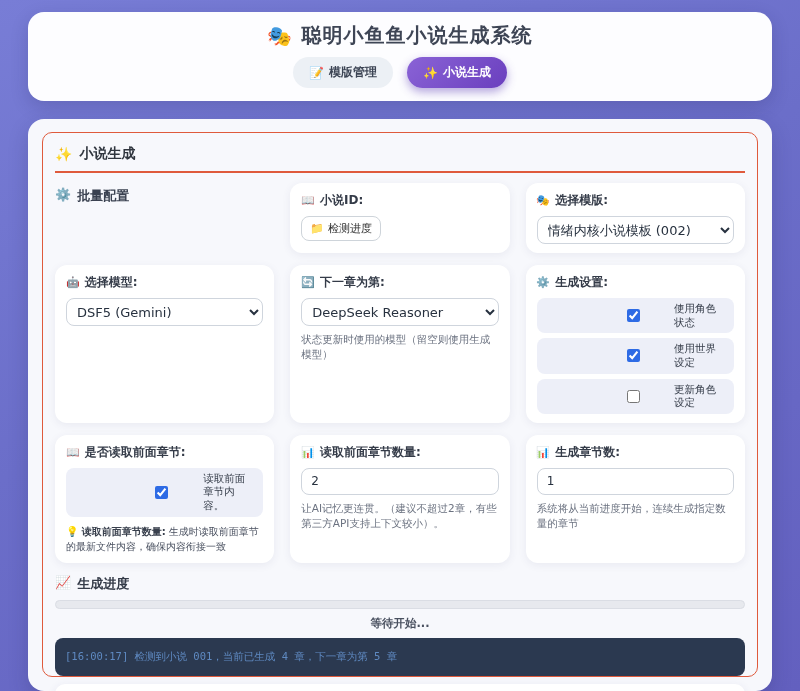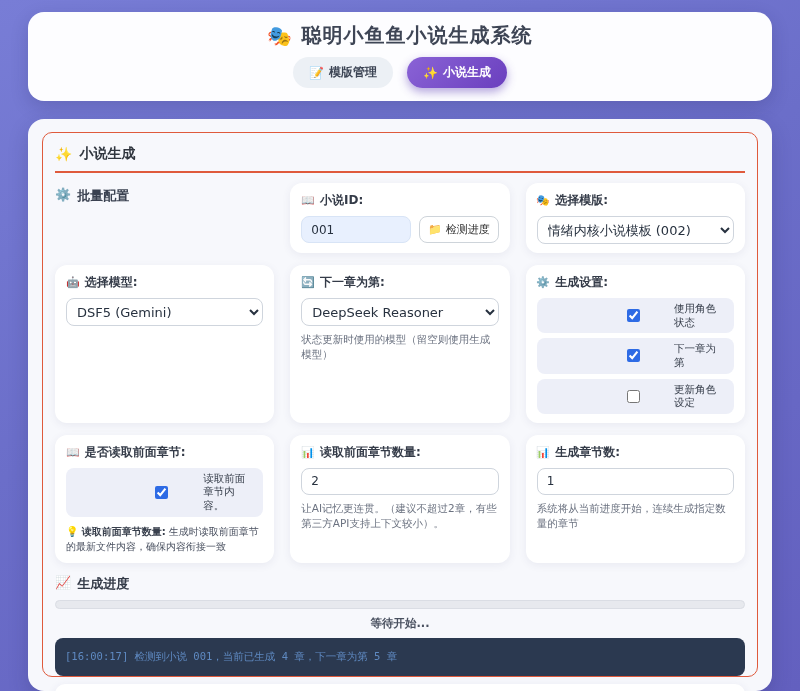--- a/index.html
+++ b/index.html
@@ -151,21 +151,20 @@
           <span>⚙️</span>
           <span>批量配置</span>
         </div>
 
         <div class="panel">
           <div class="field-label">
             <span class="fl-icon">📖</span>
             <span>小说ID:</span>
           </div>
           <div class="id-row">
-            <input class="text autofill" type="text" value="001" style="">
             <button class="small-btn">
               <span>📁</span>
               <span>检测进度</span>
             </button>
           </div>
         </div>
 
         <div class="panel">
           <div class="field-label">
             <span class="fl-icon">🎭</span>
@@ -201,21 +200,21 @@
           <div class="field-label">
             <span class="fl-icon">⚙️</span>
             <span>生成设置:</span>
           </div>
           <div class="check-row">
             <input type="checkbox" checked="" style="">
             <span class="check-label">使用角色状态</span>
           </div>
           <div class="check-row">
             <input type="checkbox" checked="" style="">
-            <span class="check-label">下一章为第</span>
+            <span class="check-label">使用世界设定</span>
           </div>
           <div class="check-row">
             <input type="checkbox" style="">
             <span class="check-label">更新角色设定</span>
           </div>
         </div>
 
         <div class="panel read-prev">
           <div class="field-label">
             <span class="fl-icon">📖</span>

